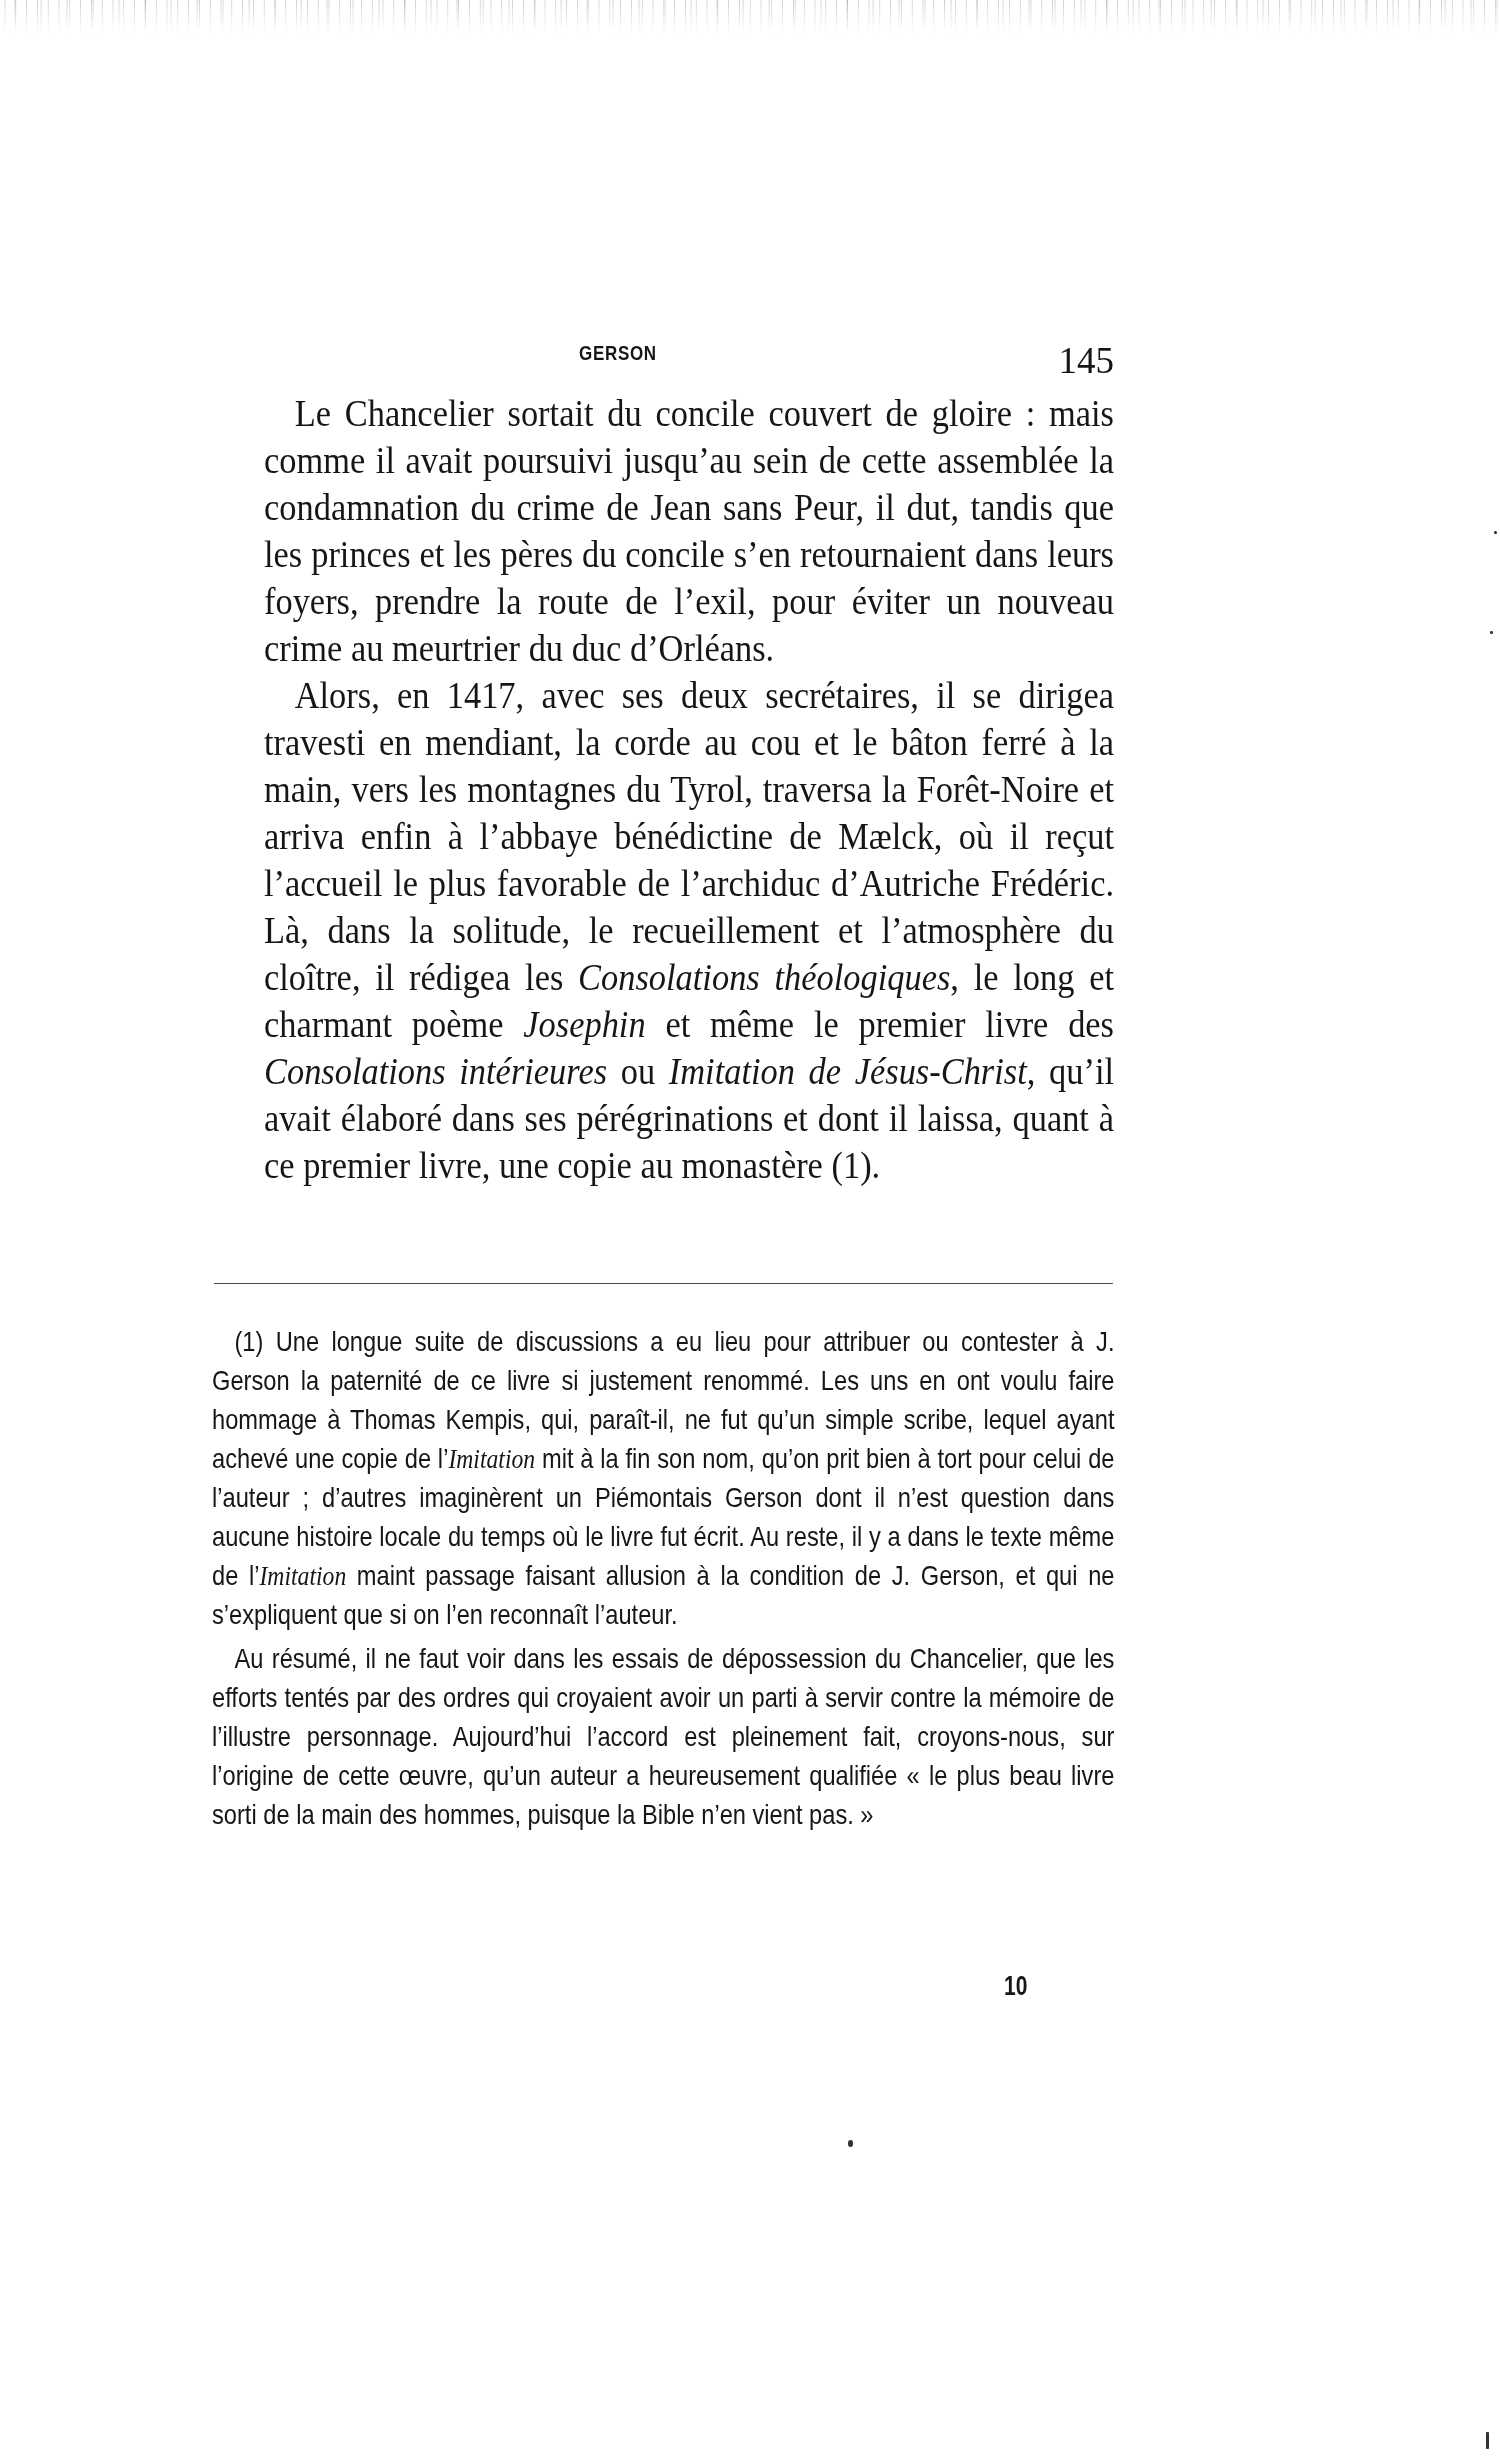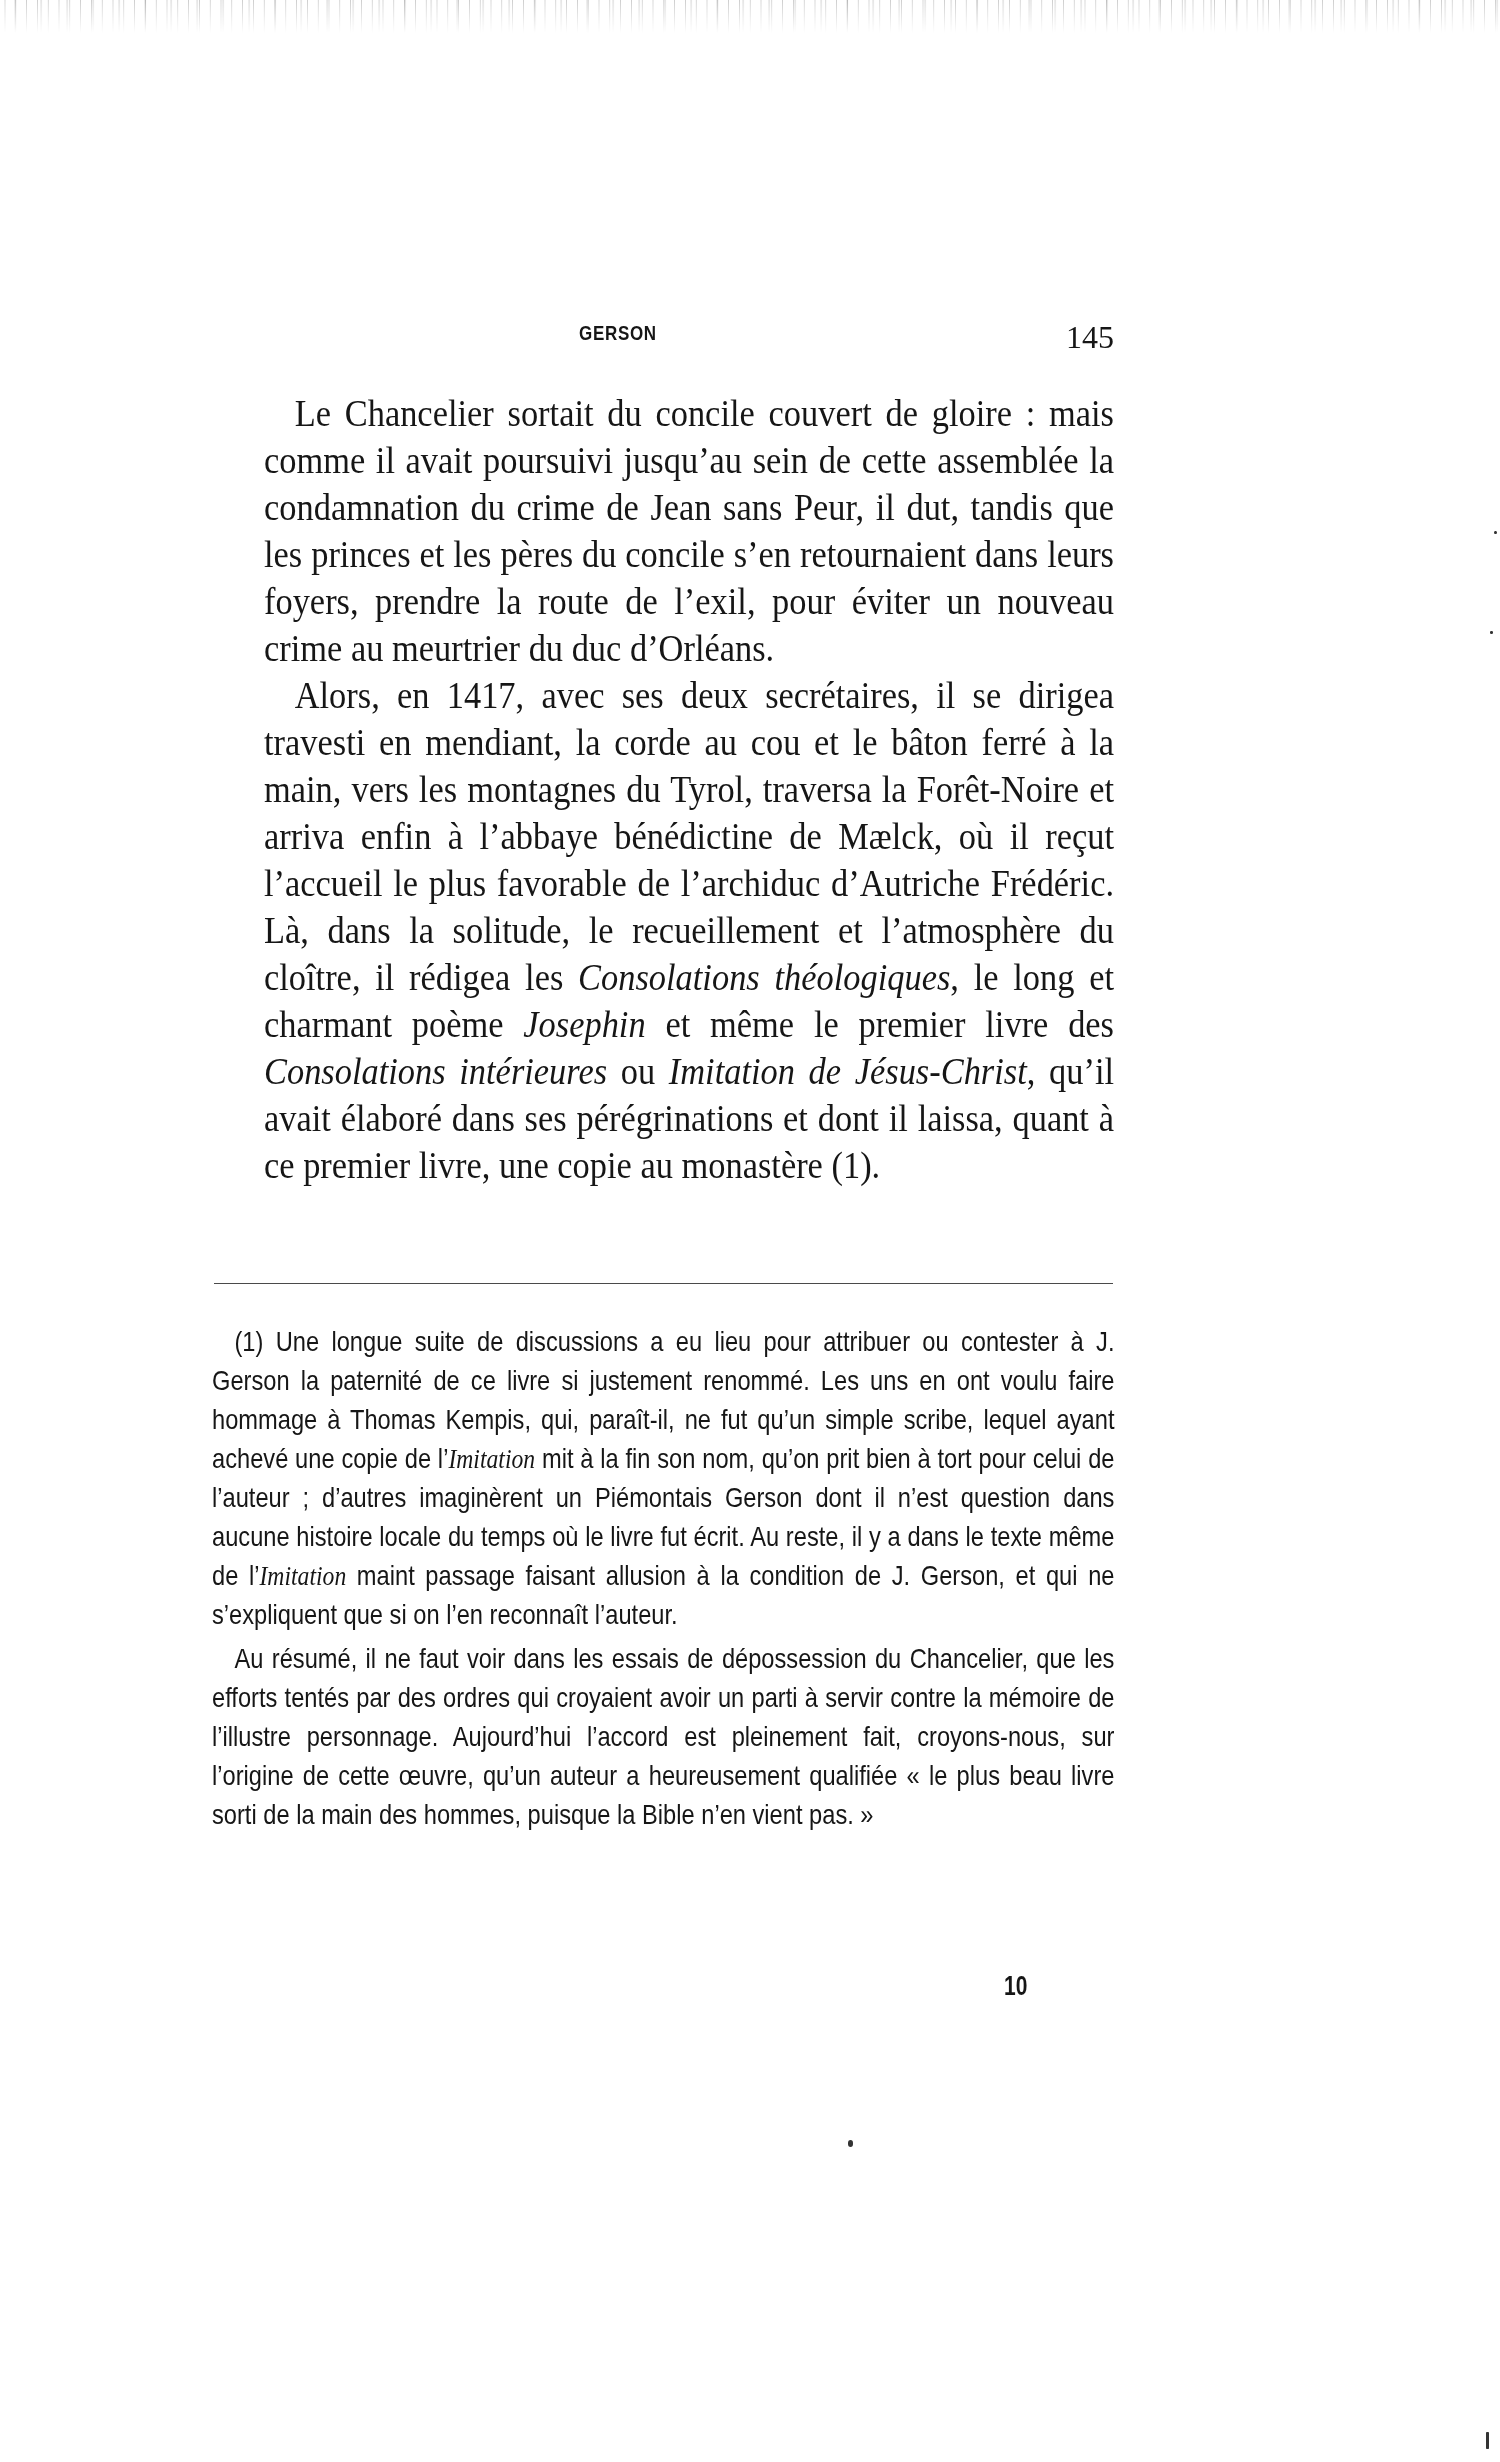--- a/index.html
+++ b/index.html
@@ -27,41 +27,41 @@
       width: 1500px;
       height: 33px;
       background:
         repeating-linear-gradient(90deg, rgba(0,0,0,0.0) 0px, rgba(0,0,0,0.0) 4.2px, rgba(0,0,0,0.22) 5px, rgba(0,0,0,0.0) 5.8px, rgba(0,0,0,0.0) 10.8px),
         repeating-linear-gradient(90deg, rgba(0,0,0,0.0) 0px, rgba(0,0,0,0.0) 14px, rgba(0,0,0,0.15) 15px, rgba(0,0,0,0.0) 16.6px, rgba(0,0,0,0.0) 26px);
       -webkit-mask-image: linear-gradient(180deg, #000 0%, rgba(0,0,0,0.5) 50%, transparent 100%);
               mask-image: linear-gradient(180deg, #000 0%, rgba(0,0,0,0.5) 50%, transparent 100%);
     }
     .running-head {
       position: absolute;
-      top: 322px;
+      top: 342px;
       left: 264px;
       width: 850px;
       height: 33px;
     }
     .running-title {
       position: absolute;
       left: 315px;
       top: 0;
       font-family: "Liberation Sans", "DejaVu Sans", sans-serif;
       font-weight: bold;
       font-size: 20px;
       letter-spacing: 0.8px;
       transform: scaleX(0.85);
       transform-origin: left;
     }
     .page-number {
       position: absolute;
       right: 0;
       top: -3.3px;
-      font-size: 32px;
+      font-size: 37px;
     }
     .body-text {
       position: absolute;
       left: 264px;
       top: 390px;
       width: 850px;
       font-size: 37px;
       line-height: 47px;
       text-align: justify;
       transform: scaleX(0.93);

